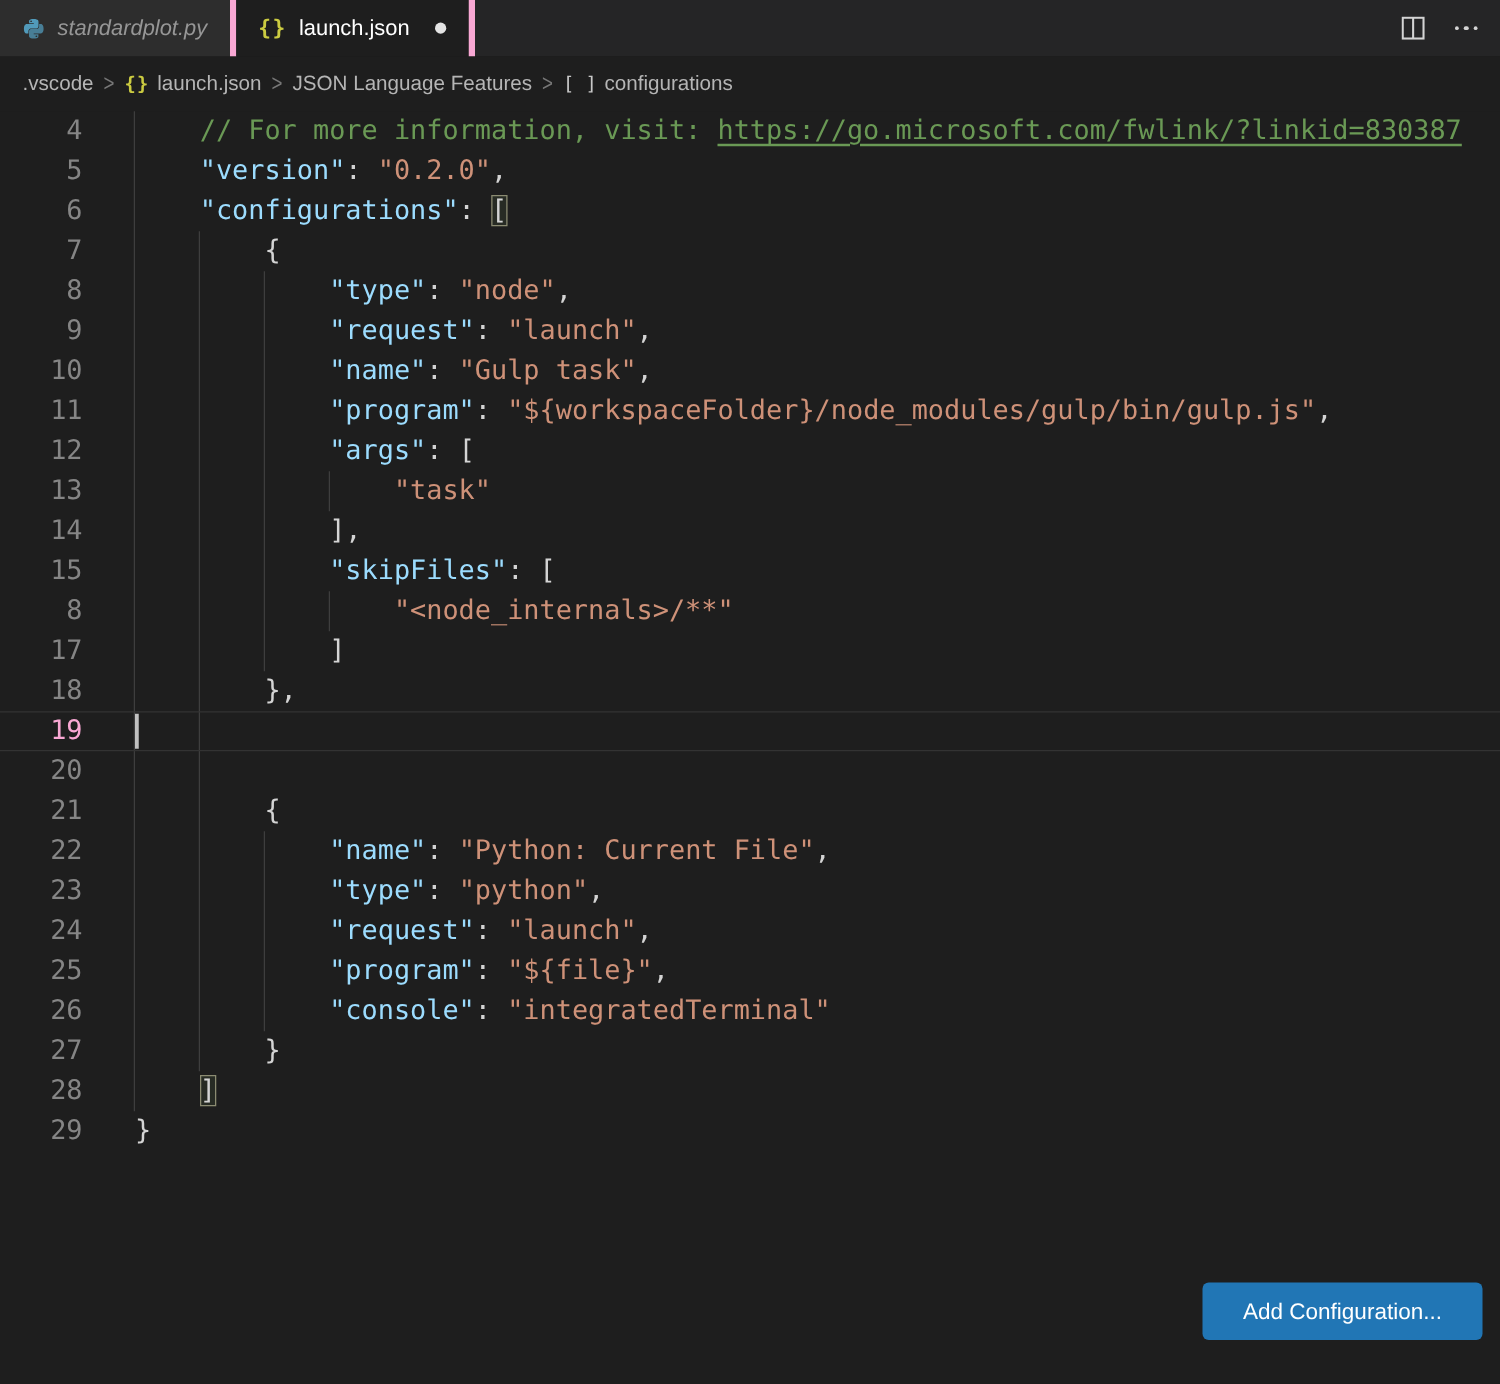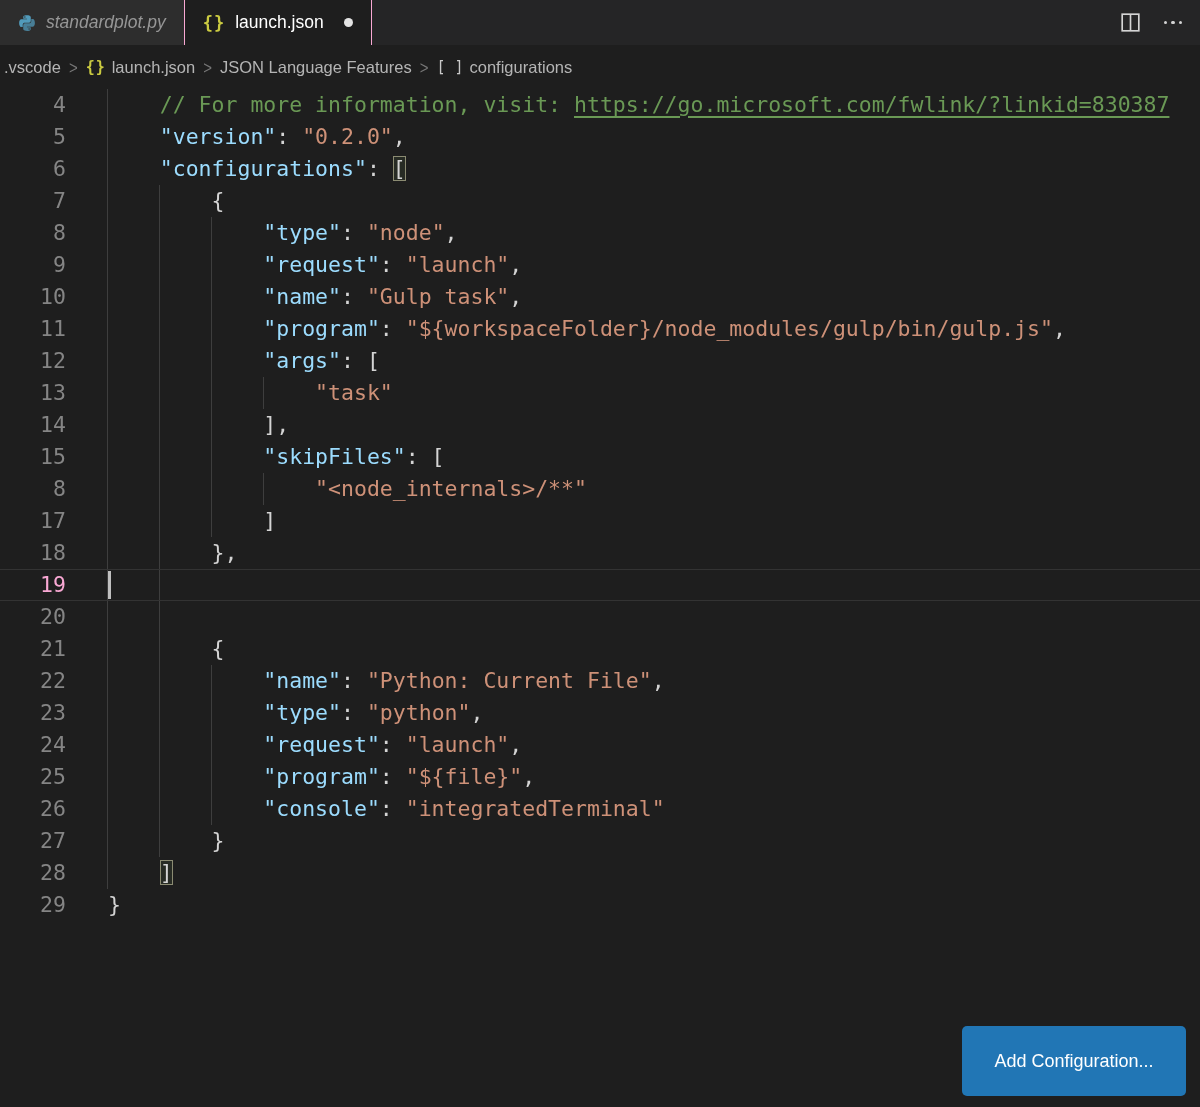--- a/index.html
+++ b/index.html
@@ -6,33 +6,33 @@
   html,body { width:1200px; height:1107px; }
   body {
     position:relative;
     background:#1e1e1e;
     overflow:hidden;
     font-family:"Liberation Sans", sans-serif;
   }
 
   
   .tabbar { display:flex; height:45px; background:#252526; align-items:stretch; }
-  .tab { display:flex; align-items:center; gap:10px; padding:0 18px; font-size:17.5px; border-right:1px solid #f9a8d4; cursor:pointer; }
+  .tab { display:flex; align-items:center; gap:10px; padding:0 18px; font-size:17.5px; border-right:5px solid #f9a8d4; cursor:pointer; }
   .tab.inactive { background:#2d2d2d; color:#969696; }
   .tab.inactive .tab-label { font-style:italic; }
   .tab.active { background:#1e1e1e; color:#ffffff; }
   .json-braces { color:#cbcb41; font-family:"DejaVu Sans Mono", monospace; font-weight:700; font-size:17px; letter-spacing:1px; }
   .mod-dot { width:9px; height:9px; border-radius:50%; background:#e4e4e4; margin-left:10px; }
   .tab-actions { margin-left:auto; display:flex; align-items:center; gap:24px; padding-right:18px; }
   .icon-btn { display:flex; align-items:center; justify-content:center; cursor:pointer; }
   .dots { display:flex; gap:4px; }
   .dots i { width:3.5px; height:3.5px; border-radius:50%; background:#d4d4d4; }
 
   
-  .breadcrumbs { height:44px; display:flex; align-items:center; padding-left:4px; background:#1e1e1e; color:#b5b5b5; font-size:16.5px; }
+  .breadcrumbs { height:44px; display:flex; align-items:center; padding-left:18px; background:#1e1e1e; color:#b5b5b5; font-size:16.5px; }
   .crumb { display:flex; align-items:center; gap:6px; cursor:pointer; }
   .chev { color:#777777; margin:0 8px; font-size:15px; transform:scaleY(1.25); }
   .crumb .json-braces { font-size:15px; }
   .array-sym { color:#c8c8c8; font-family:"DejaVu Sans Mono", monospace; font-size:15px; }
 
   
   .editor { position:relative; font-family:"DejaVu Sans Mono","Liberation Mono",monospace; font-size:21.5px; line-height:32px; }
   .guides { position:absolute; inset:0; z-index:0; }
   .guide { position:absolute; width:1px; background:#3e3e3e; }
   .lines { position:relative; z-index:1; }
@@ -45,21 +45,21 @@
   .tok-str { color:#ce9178; }
   .tok-punc { color:#d4d4d4; }
   .tok-comment { color:#6a9955;text-align:right; }
   .tok-link { color:#6a9955; text-decoration:underline; text-underline-offset:4px; cursor:pointer; }
   .tok-match { color:#d4d4d4; outline:1px solid #8b8b72; outline-offset:-1px; background:rgba(85,110,70,.16); }
   .cursor { position:absolute; left:108px; top:2px; width:2.5px; height:28px; background:#c0c0c0; }
 
   
   .add-config-btn {
     position:absolute; right:14px; top:1026px;
-    width:224px; height:70px;
+    width:224px; height:46px;
     background:#2176b5; color:#ffffff;
     border:none; border-radius:5px;
     font-size:18px; font-family:"Liberation Sans", sans-serif;
     cursor:pointer;
   }
 </style>
 </head>
 <body>
 
 <div class="tabbar">

